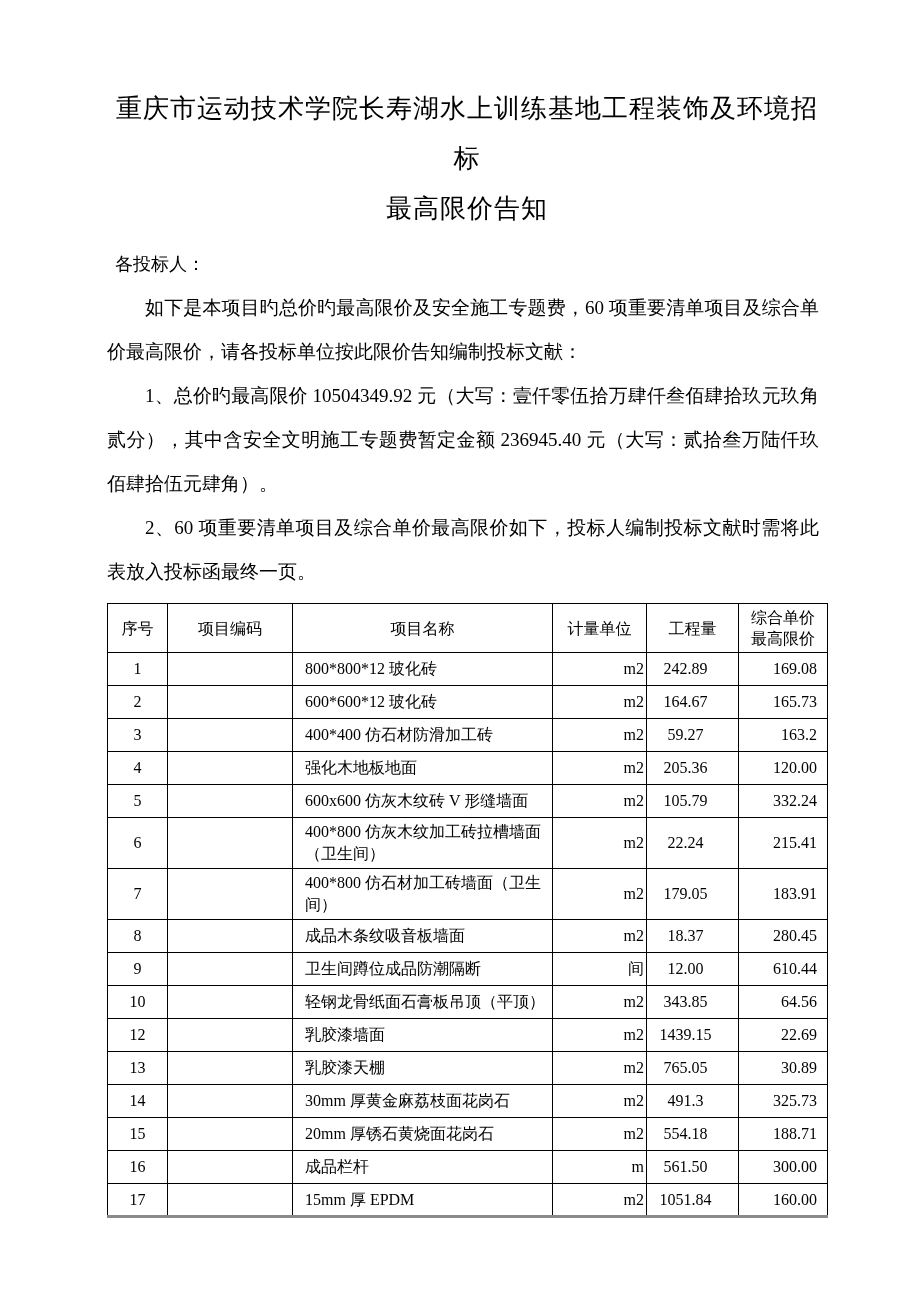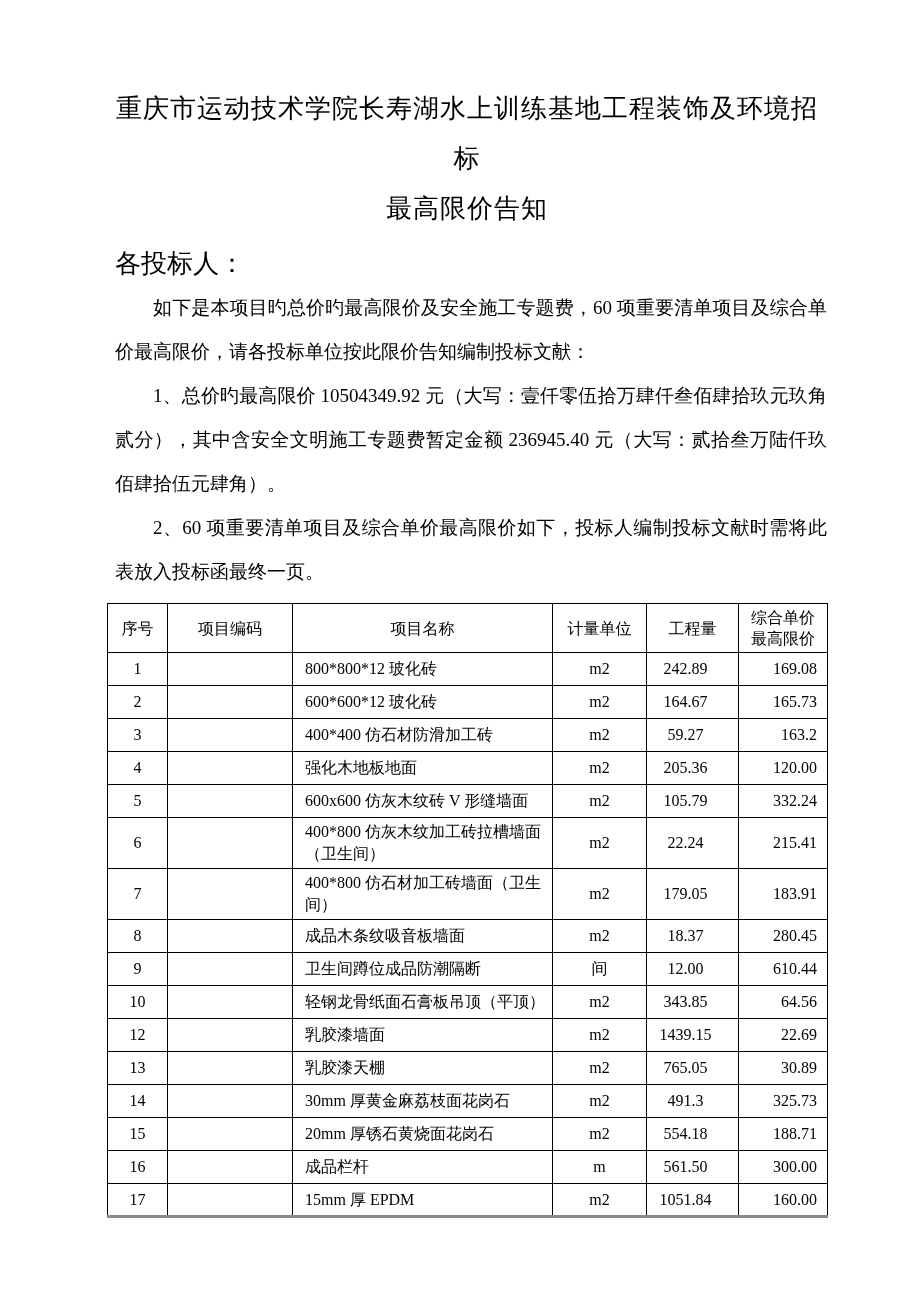--- a/index.html
+++ b/index.html
@@ -16,28 +16,28 @@
   }
   .doc-title {
     text-align:center;
     font-size:26px;
     line-height:50px;
     font-weight:400;
     letter-spacing:1px;
   }
   .body-text { margin-top:8px; }
   .salutation {
-    font-size:26px;
+    font-size:18px;
     line-height:44px;
     margin-left:8px;
   }
   .para {
     font-size:19px;
     line-height:44px;
-    margin-left:8px;
+    margin-left:0;
     width:712px;
     text-align:justify;
     text-indent:38px;
   }
   table.price-table {
     margin-top:9px;
     width:720px;
     border-collapse:collapse;
     table-layout:fixed;
     font-size:16px;
@@ -51,21 +51,21 @@
     padding:3px 2px;
     vertical-align:middle;
     overflow:hidden;
   }
   .price-table thead tr { height:47px; }
   .price-table tbody tr { height:33px; }
   .price-table th { text-align:center; line-height:21px; }
   td.c-serial { text-align:center; }
   td.c-code   { text-align:center; }
   td.c-name   { text-align:left; padding-left:12px; padding-right:6px;margin-top:28px; }
-  td.c-unit   { text-align:center; }
+  td.c-unit   { text-align:right; }
   td.c-qty    { text-align:center; padding-right:16px; }
   td.c-price  { text-align:right; padding-right:10px; }
 </style>
 </head>
 <body>
 
 <div class="page">
 
   <div class="doc-title">
     <div>重庆市运动技术学院长寿湖水上训练基地工程装饰及环境招标</div>

